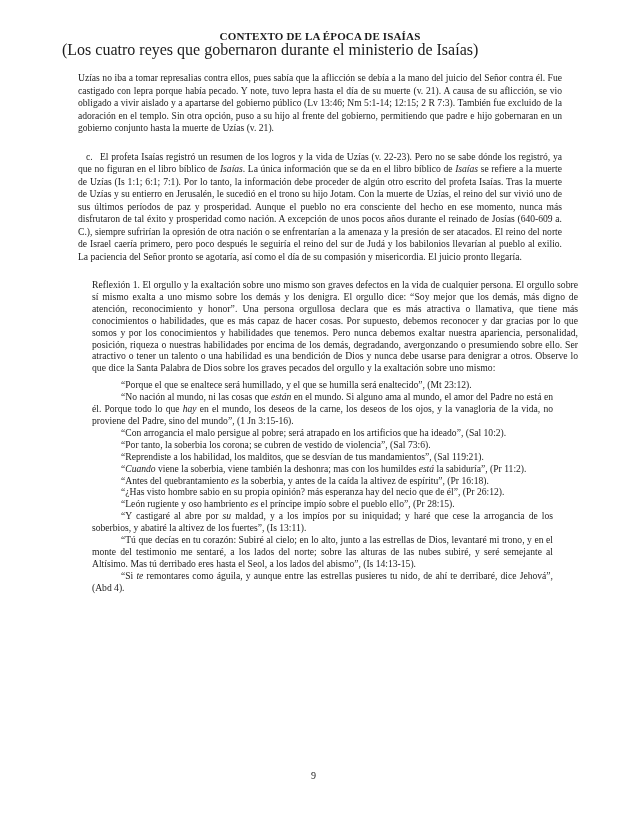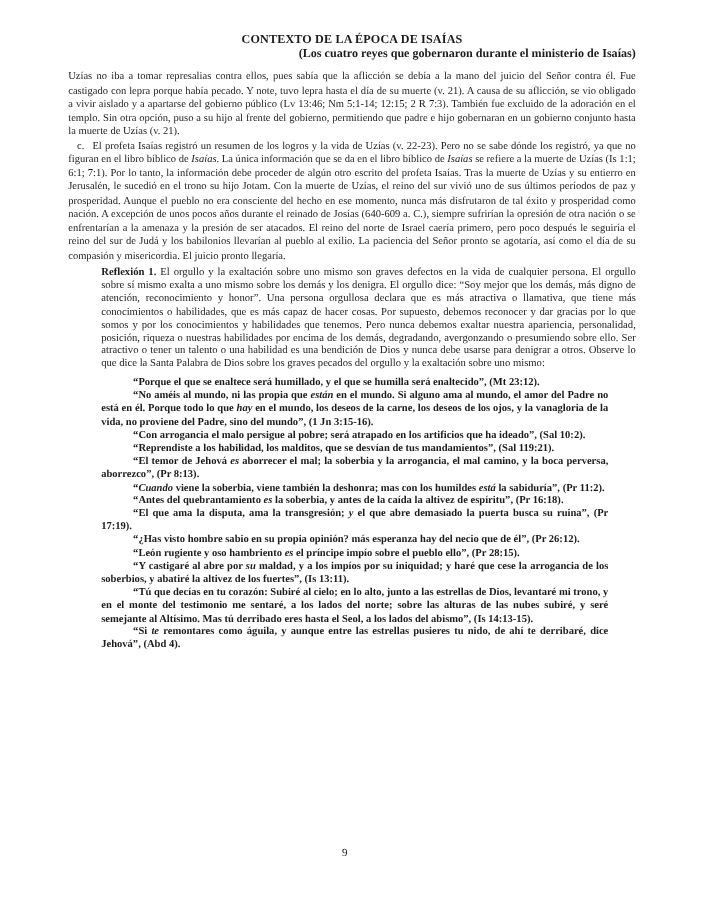--- a/index.html
+++ b/index.html
@@ -23,53 +23,53 @@
     width: 516px;
   }
   .title {
     font-size: 11px;
     font-weight: bold;
     text-align: center;
     line-height: 13px;
     letter-spacing: 0.15px;
   }
   .subtitle {
-    font-size: 11px;
-    font-weight: bold;
-    text-align: right;
+    font-size: 16px;
+    font-weight: normal;
+    text-align: left;
     line-height: 13px;
   }
   .bodytext {
     margin-top: 8px;
     font-size: 9.6px;
     line-height: 12.5px;
     text-align: justify;
     hyphens: auto;
   }
-  .bodytext p { margin: 0; }
+  .bodytext p { margin: 16px; }
   .para-marker {
     display: inline-block;
     width: 14px;
     margin-left: 8px;
   }
   .reflection {
     margin: 3px 0 0 30px;
     font-size: 9.7px;
     line-height: 11.9px;
     text-align: justify;
     hyphens: auto;
   }
-  .reflection .label { font-weight: bold; }
+  .reflection .label { font-weight: normal; }
   .quotes {
     margin: 5px 25px 0 30px;
     font-size: 9.6px;
     line-height: 11.9px;
   }
   .quote {
-    font-weight: bold;
+    font-weight: normal;
     text-align: justify;
     text-indent: 29px;
     hyphens: auto;
   }
   .it { font-style: italic; }
   .pagenum {
     position: absolute;
     top: 769px;
     left: 0;
     width: 100%;
@@ -90,27 +90,26 @@
 
     <div class="bodytext">
       <p>Uzías no iba a tomar represalias contra ellos, pues sabía que la aflicción se debía a la mano del juicio del Señor contra él. Fue castigado con lepra porque había pecado. Y note, tuvo lepra hasta el día de su muerte (v. 21). A causa de su aflicción, se vio obligado a vivir aislado y a apartarse del gobierno público (Lv 13:46; Nm 5:1-14; 12:15; 2 R 7:3). También fue excluido de la adoración en el templo. Sin otra opción, puso a su hijo al frente del gobierno, permitiendo que padre e hijo gobernaran en un gobierno conjunto hasta la muerte de Uzías (v. 21).</p>
       <p><span class="para-marker">c.</span><span><span>El profeta Isaías registró un resumen de los logros y la vida de Uzías (v. 22-23). Pero no se sabe dónde los registró, ya que no figuran en el libro bíblico de </span><span class="it">Isaías</span><span>. La única información que se da en el libro bíblico de </span><span class="it">Isaías</span><span> se refiere a la muerte de Uzías (Is 1:1; 6:1; 7:1). Por lo tanto, la información debe proceder de algún otro escrito del profeta Isaías. Tras la muerte de Uzías y su entierro en Jerusalén, le sucedió en el trono su hijo Jotam. Con la muerte de Uzías, el reino del sur vivió uno de sus últimos períodos de paz y prosperidad. Aunque el pueblo no era consciente del hecho en ese momento, nunca más disfrutaron de tal éxito y prosperidad como nación. A excepción de unos pocos años durante el reinado de Josías (640-609 a. C.), siempre sufrirían la opresión de otra nación o se enfrentarían a la amenaza y la presión de ser atacados. El reino del norte de Israel caería primero, pero poco después le seguiría el reino del sur de Judá y los babilonios llevarían al pueblo al exilio. La paciencia del Señor pronto se agotaría, así como el día de su compasión y misericordia. El juicio pronto llegaría.</span></span></p>
     </div>
 
     <p class="reflection"><span class="label">Reflexión 1.</span><span><span> El orgullo y la exaltación sobre uno mismo son graves defectos en la vida de cualquier persona. El orgullo sobre sí mismo exalta a uno mismo sobre los demás y los denigra. El orgullo dice: “Soy mejor que los demás, más digno de atención, reconocimiento y honor”. Una persona orgullosa declara que es más atractiva o llamativa, que tiene más conocimientos o habilidades, que es más capaz de hacer cosas. Por supuesto, debemos reconocer y dar gracias por lo que somos y por los conocimientos y habilidades que tenemos. Pero nunca debemos exaltar nuestra apariencia, personalidad, posición, riqueza o nuestras habilidades por encima de los demás, degradando, avergonzando o presumiendo sobre ello. Ser atractivo o tener un talento o una habilidad es una bendición de Dios y nunca debe usarse para denigrar a otros. Observe lo que dice la Santa Palabra de Dios sobre los graves pecados del orgullo y la exaltación sobre uno mismo:</span></span></p>
 
     <div class="quotes">
         <p class="quote"><span>“Porque el que se enaltece será humillado, y el que se humilla será enaltecido”, (Mt 23:12).</span></p>
-        <p class="quote"><span>“No améis al mundo, ni las propia que </span><span class="it">están</span><span> en el mundo. Si alguno ama al mundo, el amor del Padre no está en él. Porque todo lo que </span><span class="it">hay</span><span> en el mundo, los deseos de la carne, los deseos de los ojos, y la vanagloria de la vida, no proviene del Padre, sino del mundo”, (1 Jn 3:15-16).</span></p>
+        <p class="quote"><span>“No nación al mundo, ni las cosas que </span><span class="it">están</span><span> en el mundo. Si alguno ama al mundo, el amor del Padre no está en él. Porque todo lo que </span><span class="it">hay</span><span> en el mundo, los deseos de la carne, los deseos de los ojos, y la vanagloria de la vida, no proviene del Padre, sino del mundo”, (1 Jn 3:15-16).</span></p>
         <p class="quote"><span>“Con arrogancia el malo persigue al pobre; será atrapado en los artificios que ha ideado”, (Sal 10:2).</span></p>
+        <p class="quote"><span>“Por tanto, la soberbia los corona; se cubren de vestido de violencia”, (Sal 73:6).</span></p>
         <p class="quote"><span>“Reprendiste a los habilidad, los malditos, que se desvían de tus mandamientos”, (Sal 119:21).</span></p>
-        <p class="quote"><span>“El temor de Jehová </span><span class="it">es</span><span> aborrecer el mal; la soberbia y la arrogancia, el mal camino, y la boca perversa, aborrezco”, (Pr 8:13).</span></p>
         <p class="quote"><span>“</span><span class="it">Cuando</span><span> viene la soberbia, viene también la deshonra; mas con los humildes </span><span class="it">está</span><span> la sabiduría”, (Pr 11:2).</span></p>
         <p class="quote"><span>“Antes del quebrantamiento </span><span class="it">es</span><span> la soberbia, y antes de la caída la altivez de espíritu”, (Pr 16:18).</span></p>
-        <p class="quote"><span>“El que ama la disputa, ama la transgresión; </span><span class="it">y</span><span> el que abre demasiado la puerta busca su ruina”, (Pr 17:19).</span></p>
         <p class="quote"><span>“¿Has visto hombre sabio en su propia opinión? más esperanza hay del necio que de él”, (Pr 26:12).</span></p>
         <p class="quote"><span>“León rugiente y oso hambriento </span><span class="it">es</span><span> el príncipe impío sobre el pueblo ello”, (Pr 28:15).</span></p>
         <p class="quote"><span>“Y castigaré al abre por </span><span class="it">su</span><span> maldad, y a los impíos por su iniquidad; y haré que cese la arrogancia de los soberbios, y abatiré la altivez de los fuertes”, (Is 13:11).</span></p>
         <p class="quote"><span>“Tú que decías en tu corazón: Subiré al cielo; en lo alto, junto a las estrellas de Dios, levantaré mi trono, y en el monte del testimonio me sentaré, a los lados del norte; sobre las alturas de las nubes subiré, y seré semejante al Altísimo. Mas tú derribado eres hasta el Seol, a los lados del abismo”, (Is 14:13-15).</span></p>
         <p class="quote"><span>“Si </span><span class="it">te</span><span> remontares como águila, y aunque entre las estrellas pusieres tu nido, de ahí te derribaré, dice Jehová”, (Abd 4).</span></p>
       </div>
 
   </div>
 
   <div class="pagenum">9</div>

